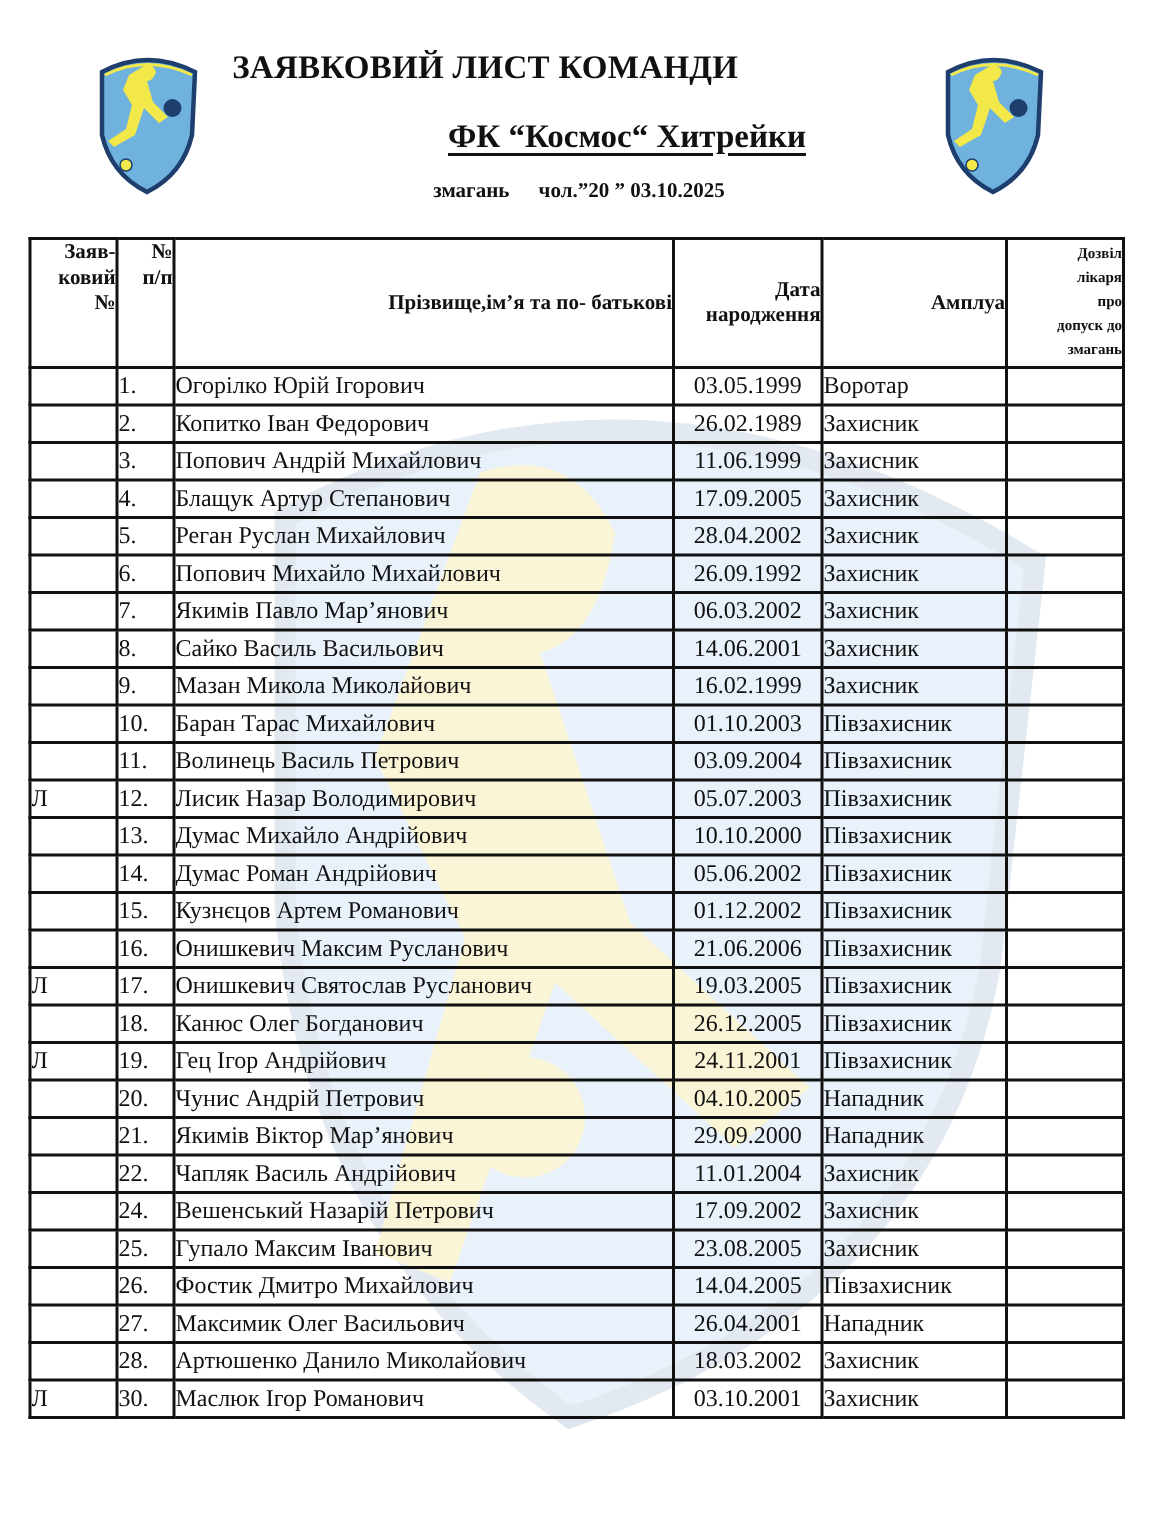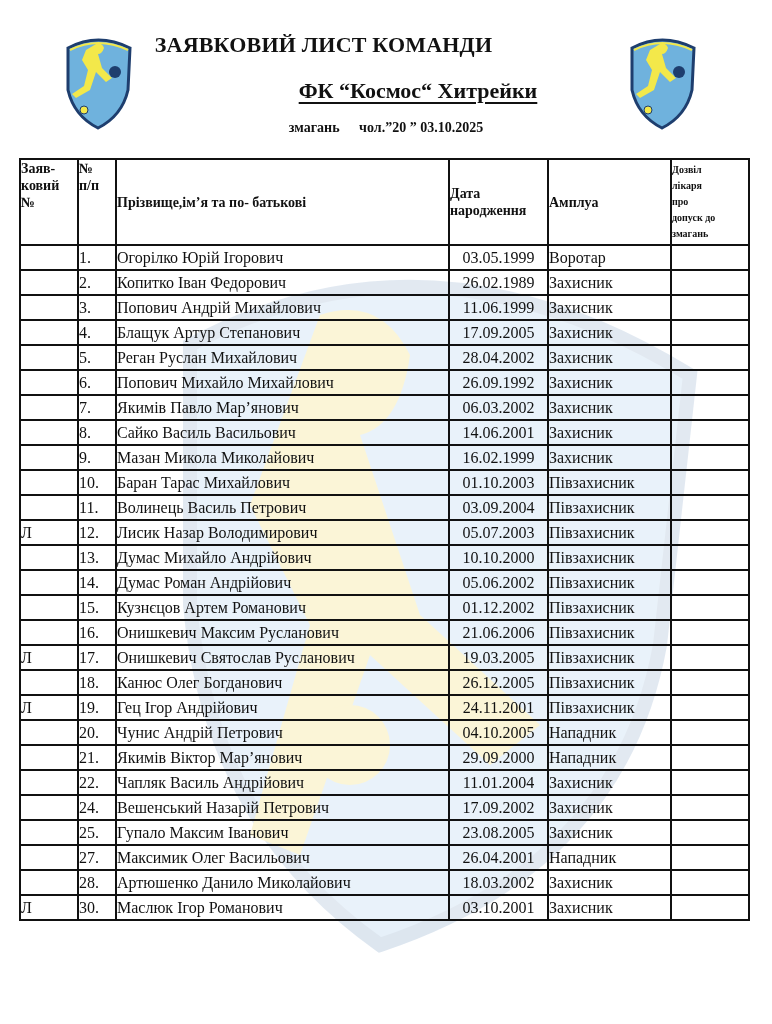--- a/index.html
+++ b/index.html
@@ -10,21 +10,21 @@
     .title { position: absolute; left: 0; width: 647px; top: 32px; text-align: center; font-weight: bold; font-size: 22px; letter-spacing: 0.2px; }
     .subtitle { position: absolute; left: 12px; width: 772px; top: 78px; text-align: center; font-weight: bold; font-size: 22px; margin-left: 20px; }
     .subtitle span { text-decoration: underline; text-decoration-thickness: 2px; text-underline-offset: 4px; }
     .meta { position: absolute; left: 0; width: 772px; top: 120px; text-align: center; font-weight: bold; font-size: 14px; }
     .meta .gap { display: inline-block; width: 16px; }
 
     .watermark { position: absolute; left: 150px; top: 225px; width: 560px; height: 730px; opacity: 0.35; pointer-events: none; }
 
     table.roster { position: absolute; left: 19px; top: 158px; border-collapse: collapse; width: 729px; table-layout: fixed; }
     table.roster th, table.roster td { border: 2px solid #111; padding: 0; }
-    table.roster th { font-weight: bold; font-size: 14px; line-height: 17px; text-align: left; vertical-align: middle; height: 84px; }
+    table.roster th { font-weight: bold; font-size: 14px; line-height: 17px; text-align: right; vertical-align: middle; height: 84px; }
     table.roster th.small { font-size: 10px; line-height: 16px; border-radius: 23px; }
     table.roster th.tl { vertical-align: top; }
     table.roster td { height: 23px; font-size: 16px; line-height: 23px; white-space: nowrap; overflow: hidden; background: rgba(255,255,255,0.15); }
     td.c-mark { padding-left: 6px; }
     td.c-num { padding-left: 8px; }
     td.c-name { padding-left: 6px; }
     td.c-date { text-align: center; }
     td.c-pos { }
   </style>
 </head>
@@ -287,20 +287,28 @@
       <tr>
         <td class="c-mark"></td>
         <td class="c-num">25.</td>
         <td class="c-name">Гупало Максим Іванович</td>
         <td class="c-date">23.08.2005</td>
         <td class="c-pos">Захисник</td>
         <td class="c-permit"></td>
       </tr>
       <tr>
         <td class="c-mark"></td>
+        <td class="c-num">26.</td>
+        <td class="c-name">Фостик Дмитро Михайлович</td>
+        <td class="c-date">14.04.2005</td>
+        <td class="c-pos">Півзахисник</td>
+        <td class="c-permit"></td>
+      </tr>
+      <tr>
+        <td class="c-mark"></td>
         <td class="c-num">27.</td>
         <td class="c-name">Максимик Олег Васильович</td>
         <td class="c-date">26.04.2001</td>
         <td class="c-pos">Нападник</td>
         <td class="c-permit"></td>
       </tr>
       <tr>
         <td class="c-mark"></td>
         <td class="c-num">28.</td>
         <td class="c-name">Артюшенко Данило Миколайович</td>

